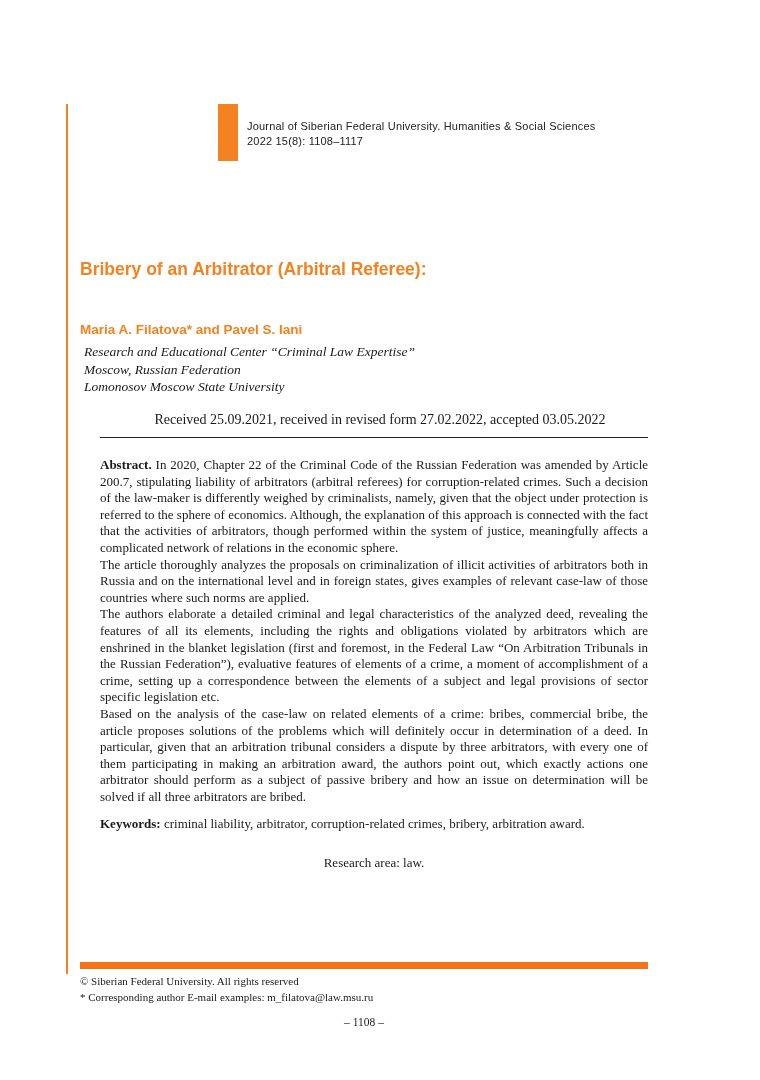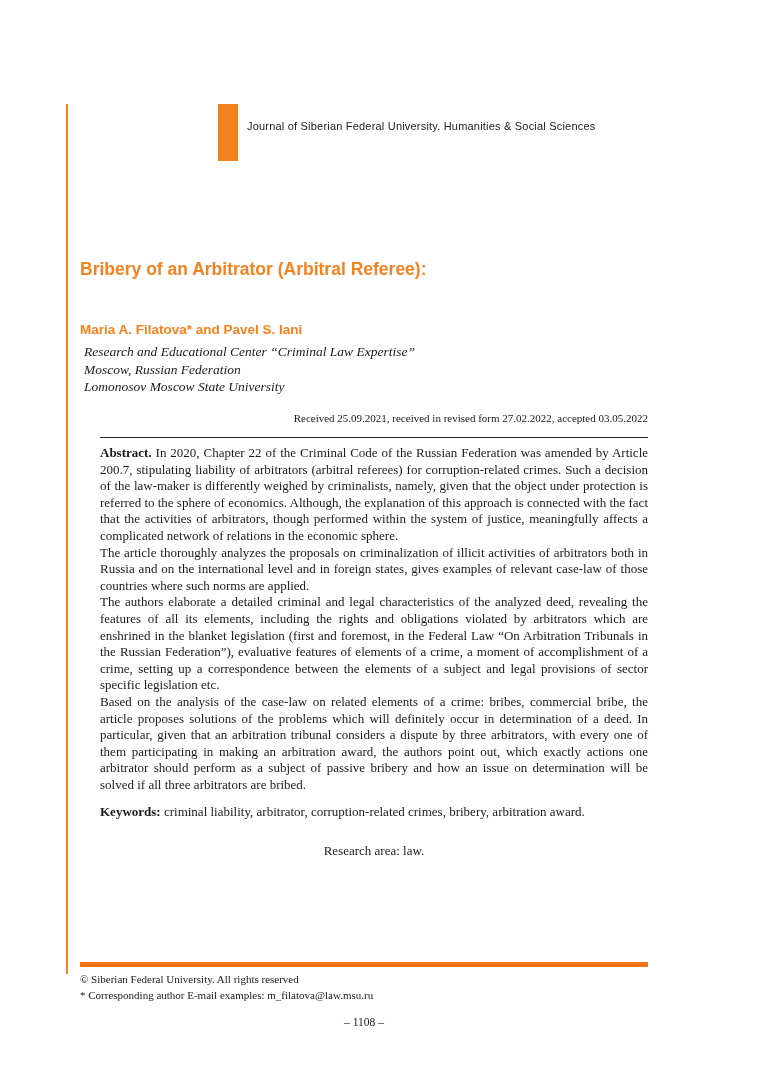--- a/index.html
+++ b/index.html
@@ -71,45 +71,45 @@
   .affiliation {
     position: absolute;
     left: 84px; top: 327px;
     font-style: italic;
     font-size: 13.5px;
     line-height: 17.5px;
   }
 
   .received-line {
     position: absolute;
-    left: 80px; top: 396px;
+    left: 96px; top: 396px;
     width: 568px;
-    text-align: right;
-    font-size: 11px;
+    text-align: center;
+    font-size: 14px;
   }
 
   .abstract-block {
     position: absolute;
     left: 100px; top: 421px;
     width: 548px;
     border-top: 1.5px solid #222;
-    padding-top: 7px;
+    padding-top: 19px;
     font-size: 13px;
     line-height: 16.6px;
     text-align: justify;
   }
   .abstract-block p { margin: 0; }
   .abstract-block .kw { margin-top: 11px; }
   .abstract-block .ra { margin-top: 22px; text-align: center; }
 
   .footer-block {
     position: absolute;
     left: 80px; top: 946px;
     width: 568px;
-    border-top: 5px solid #f97316;
+    border-top: 7px solid #f97316;
     padding-top: 5px;
     font-size: 11px;
     line-height: 15.5px;
   }
 
   .page-number {
     position: absolute;
     left: 80px; top: 1000px;
     width: 568px;
     text-align: center;
@@ -121,20 +121,21 @@
 <body>
 
 <div class="page">
 
   <div class="accent-vline"></div>
 
   <div class="journal-header">
     <div class="accent-block"></div>
     <div class="header-text">
       <div>Journal of Siberian Federal University.  Humanities &amp; Social Sciences</div>
+      <div>2022 15(8): 1108–1117</div>
     </div>
   </div>
 
 
   <div class="paper-title">
     <div>Bribery of an Arbitrator (Arbitral Referee):</div>
   </div>
 
   <div class="authors-line">Maria A. Filatova* and Pavel S. Iani</div>
 

